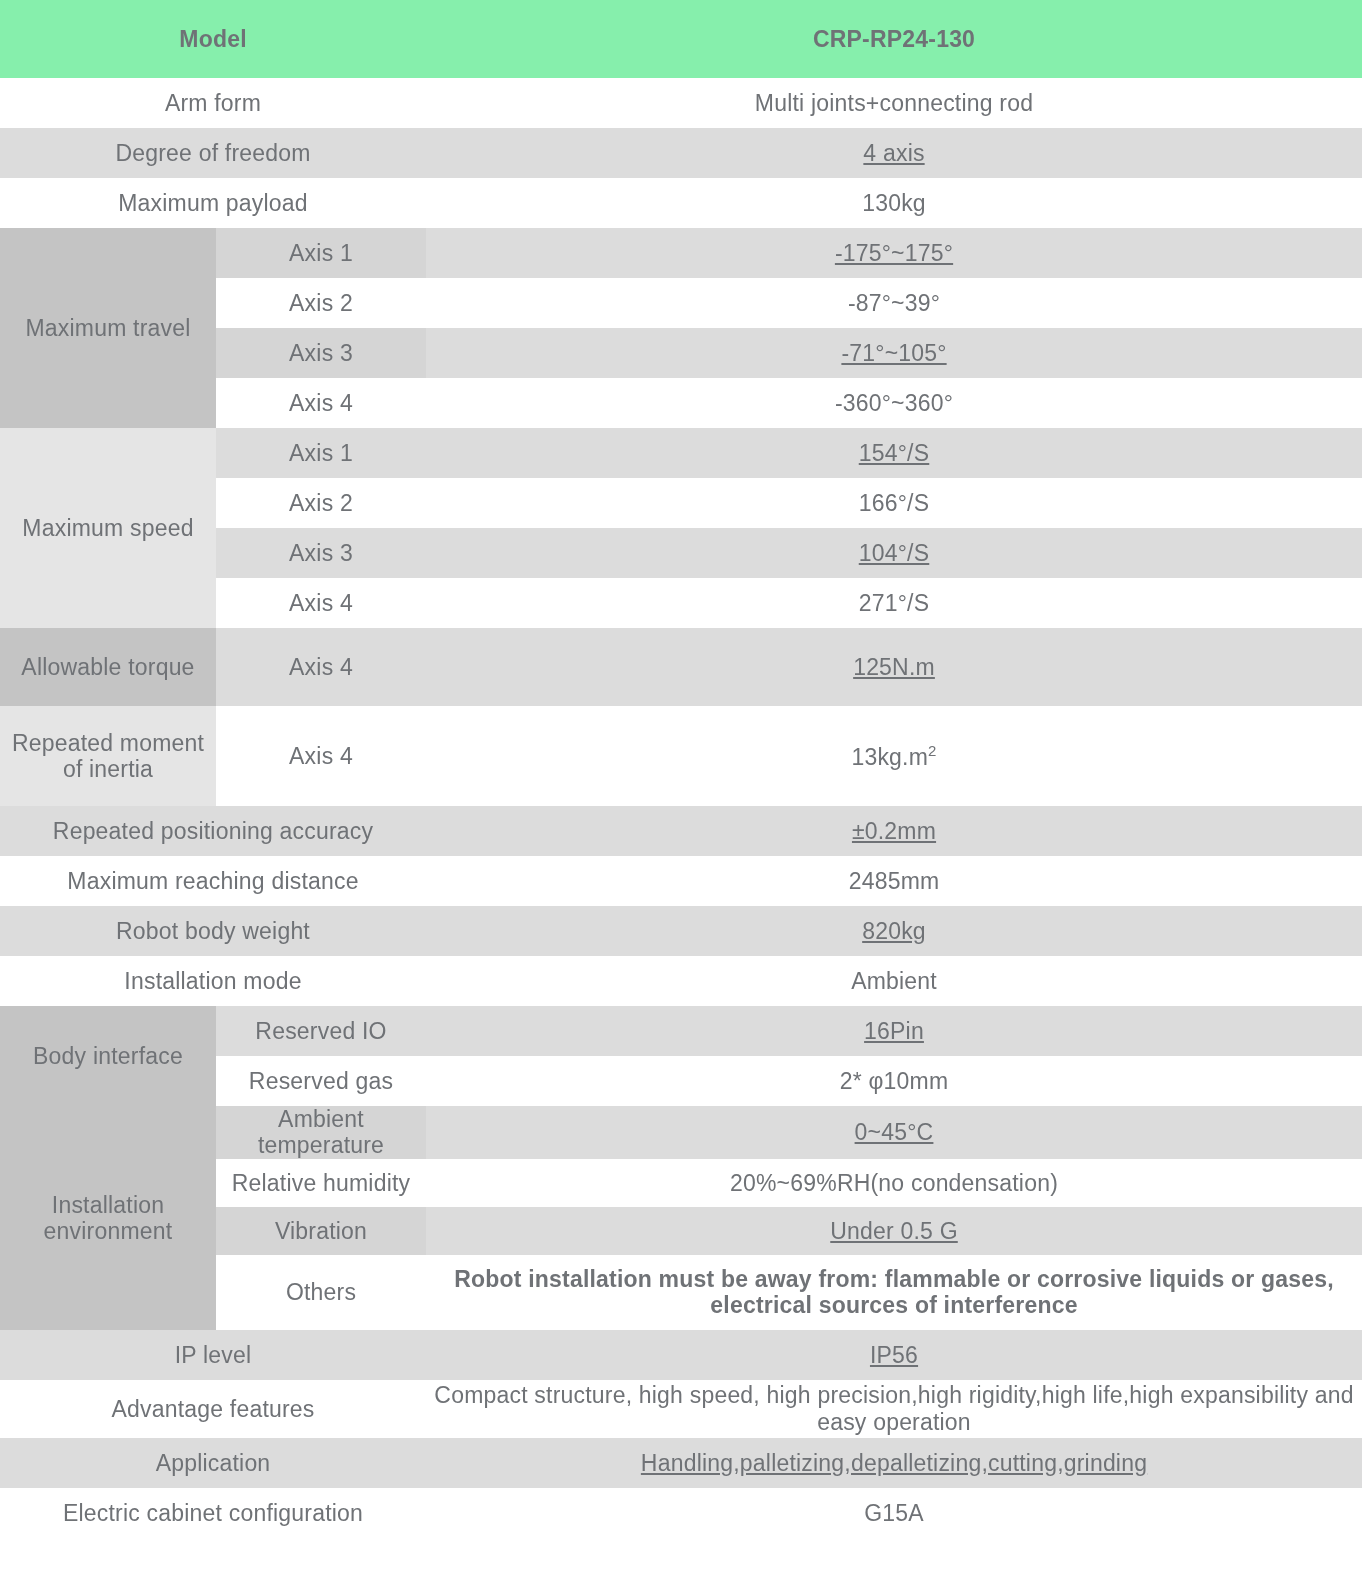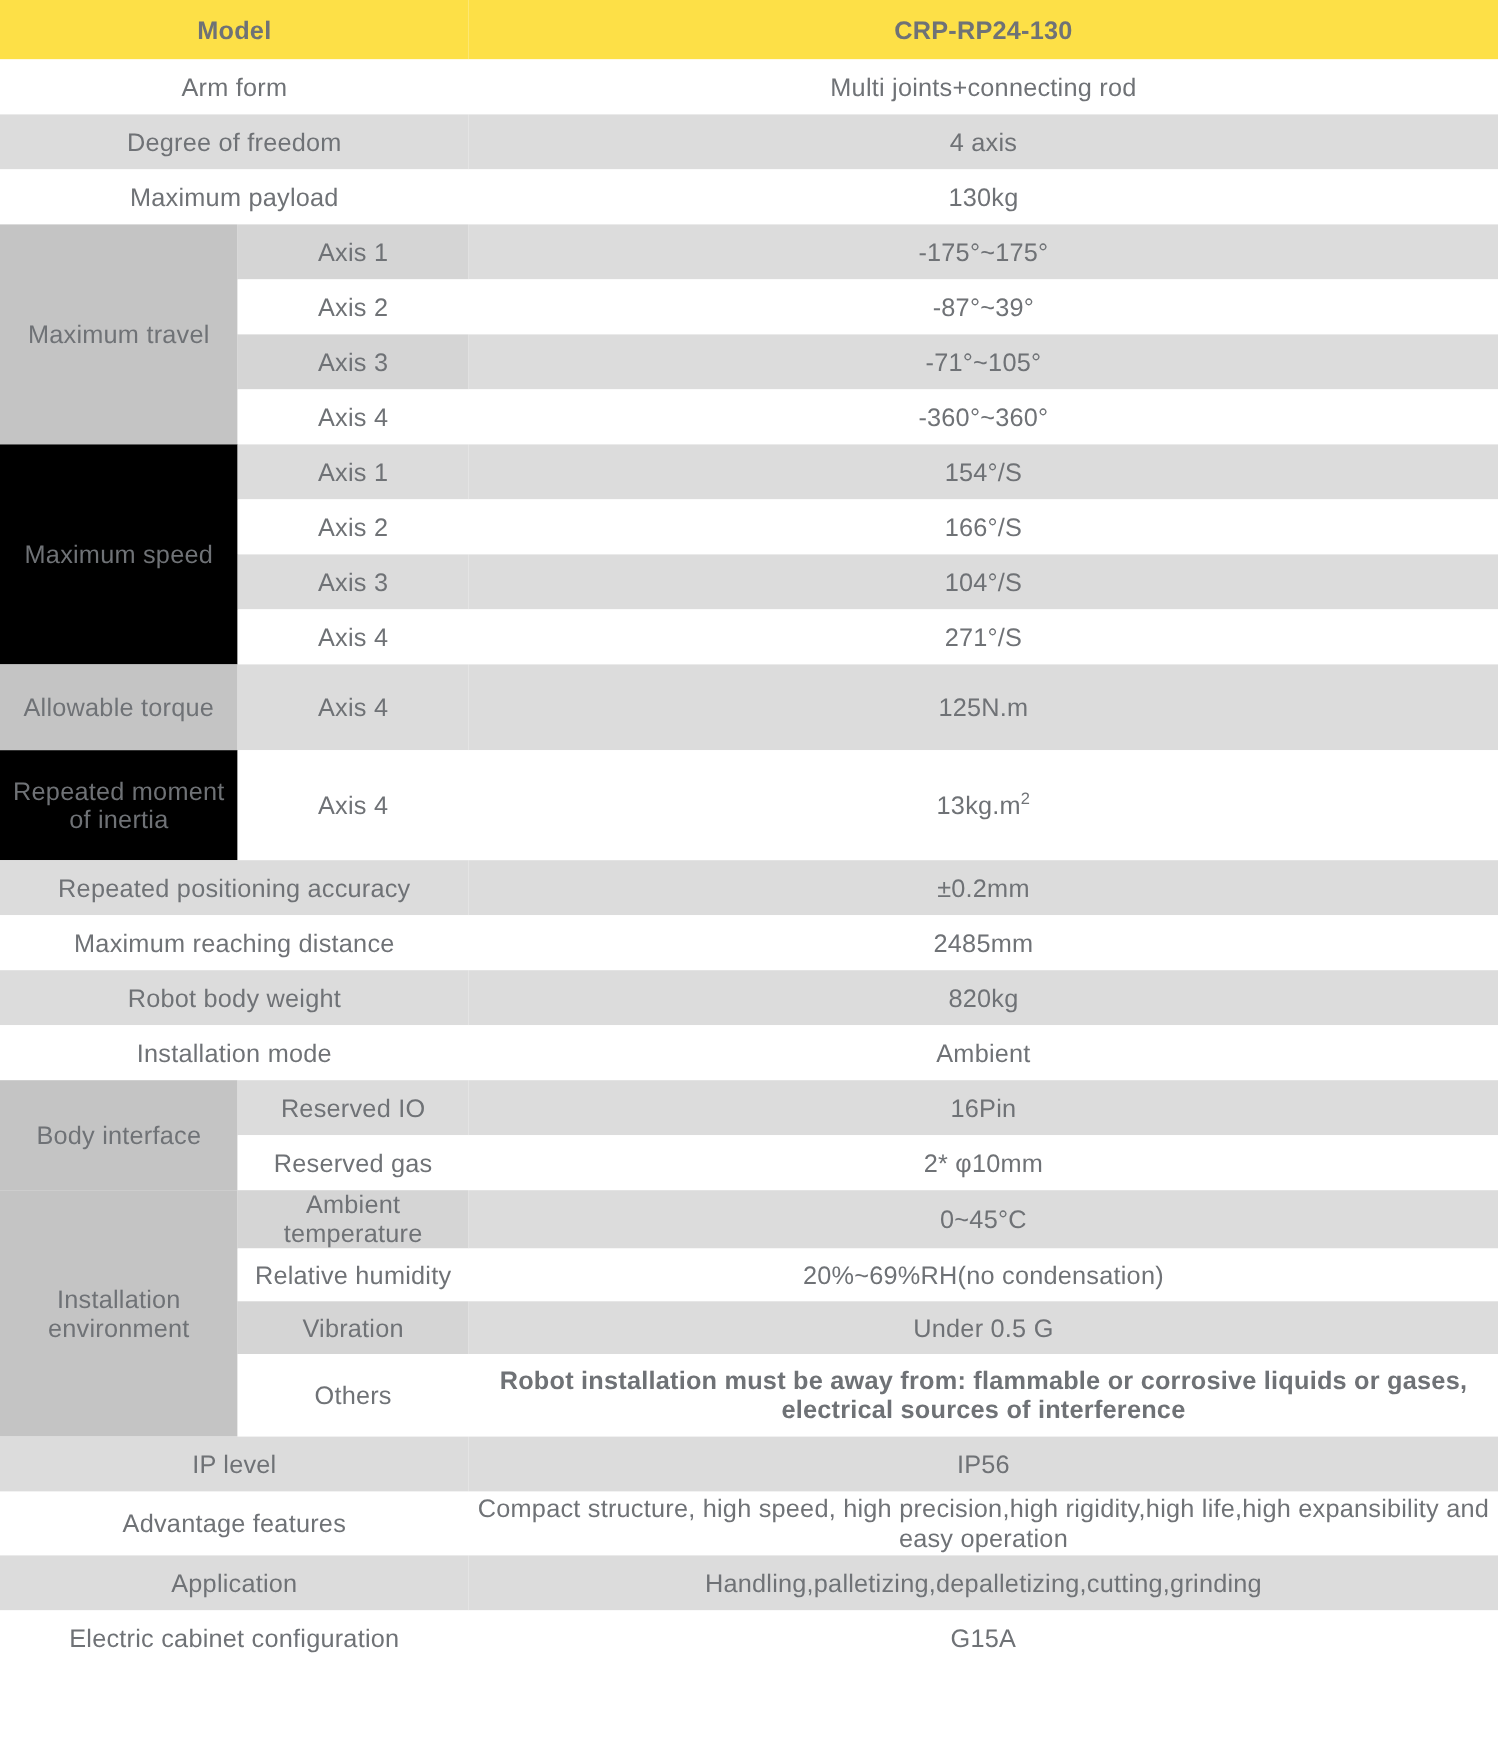--- a/index.html
+++ b/index.html
@@ -29,35 +29,35 @@
     color: #6f7276;
     border: 0;
   }
   
   col.c1 { width: 216px; }
   col.c2 { width: 210px; }
   col.c3 { width: 936px; }
 
   
   .hdr {
-    background: #fde047;
+    background: #86efac;
     color: #ffffff;
     font-weight: bold;
     font-size: 26px;
-    height: 54px;
+    height: 78px;
   }
 
   
   .shade-light { background: #dcdcdc; }
   .shade-none  { background: #ffffff; }
   .label-grey  { background: #c4c4c4; }
-  .label-pale  { background: #000000; }
+  .label-pale  { background: #e5e5e5; }
   .sub-grey    { background: #d5d5d5; }
 
-  .val { background: #dcdcdc; }
+  .val { background: #dcdcdc; text-decoration: underline; }
   .val-plain { background: #ffffff; }
 
   .rowh-std { height: 50px; }
 
   .lbl { font-size: 23px; }
   .lbl-wrap { font-size: 23px; line-height: 1.18; }
   .small-note { font-size: 22px; line-height: 1.25; }
   .note-left {
     text-align: left;
     padding-left: 48px;

